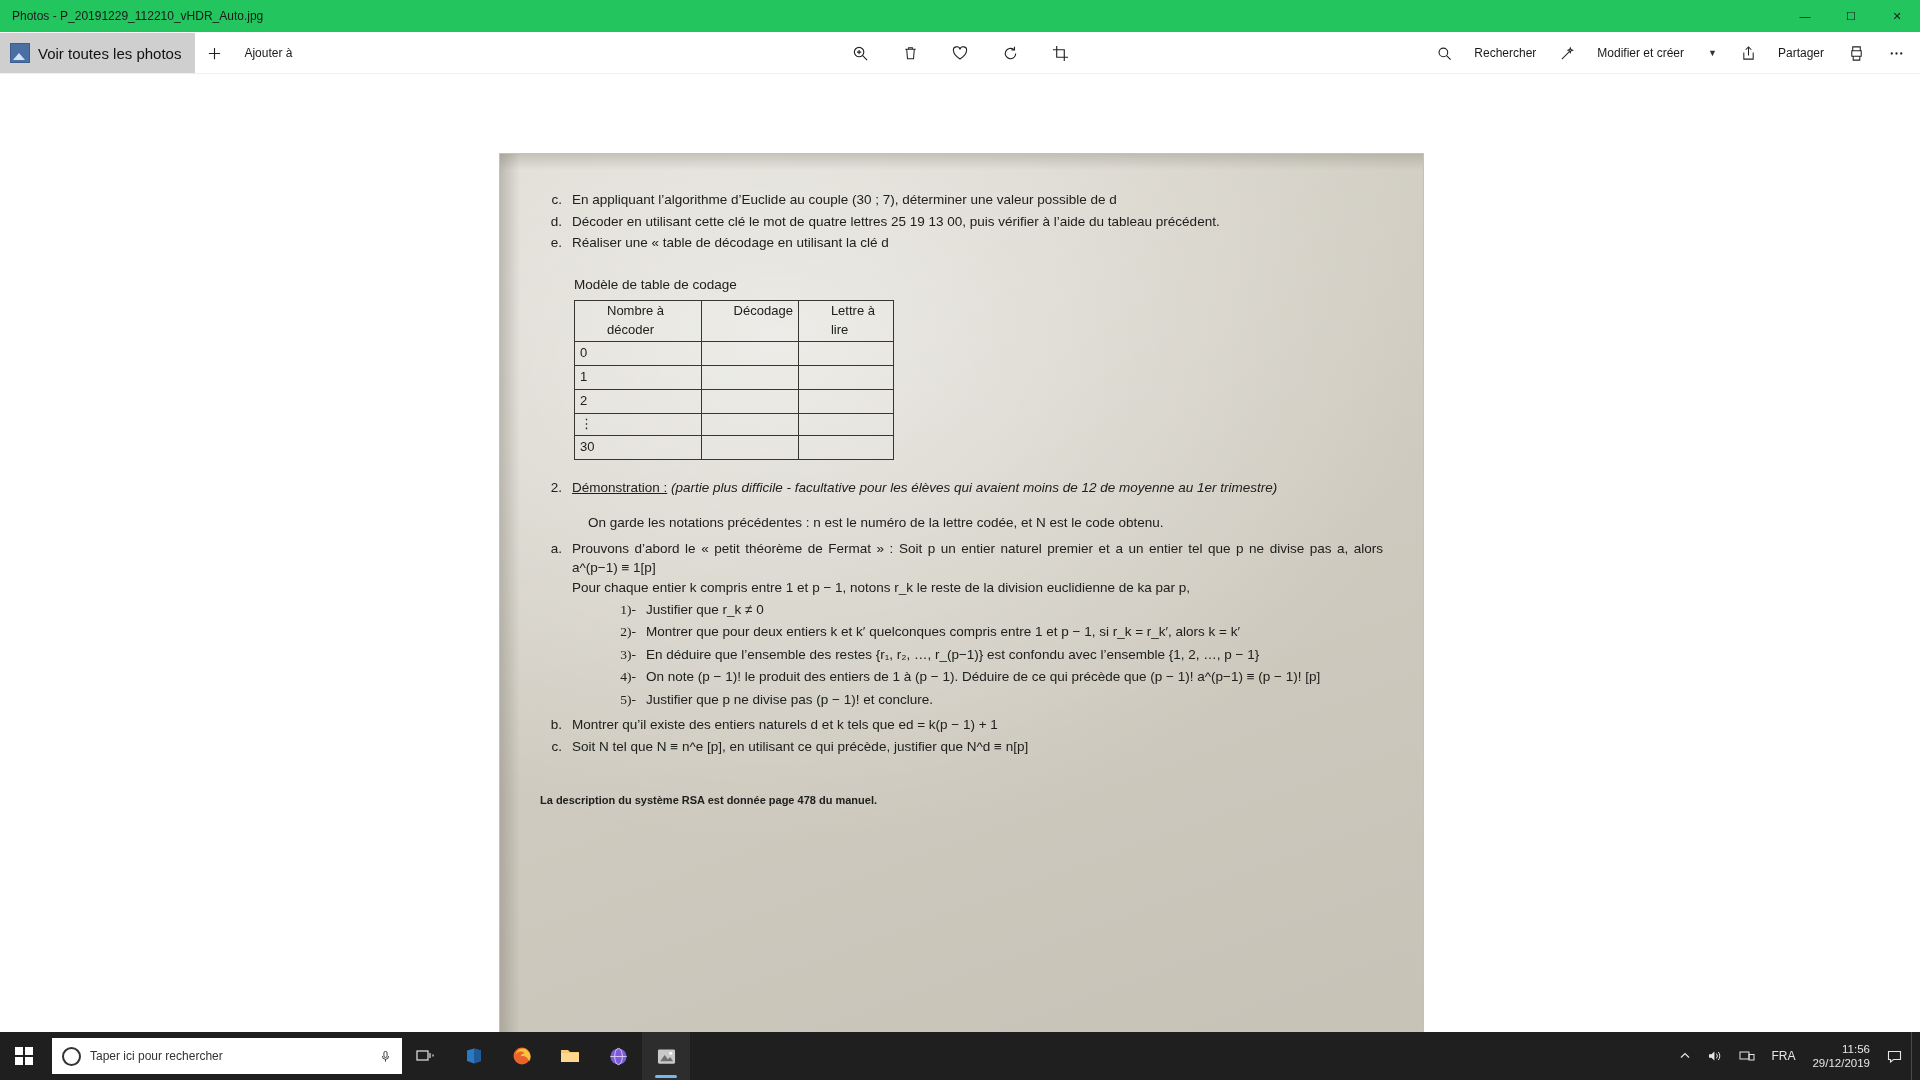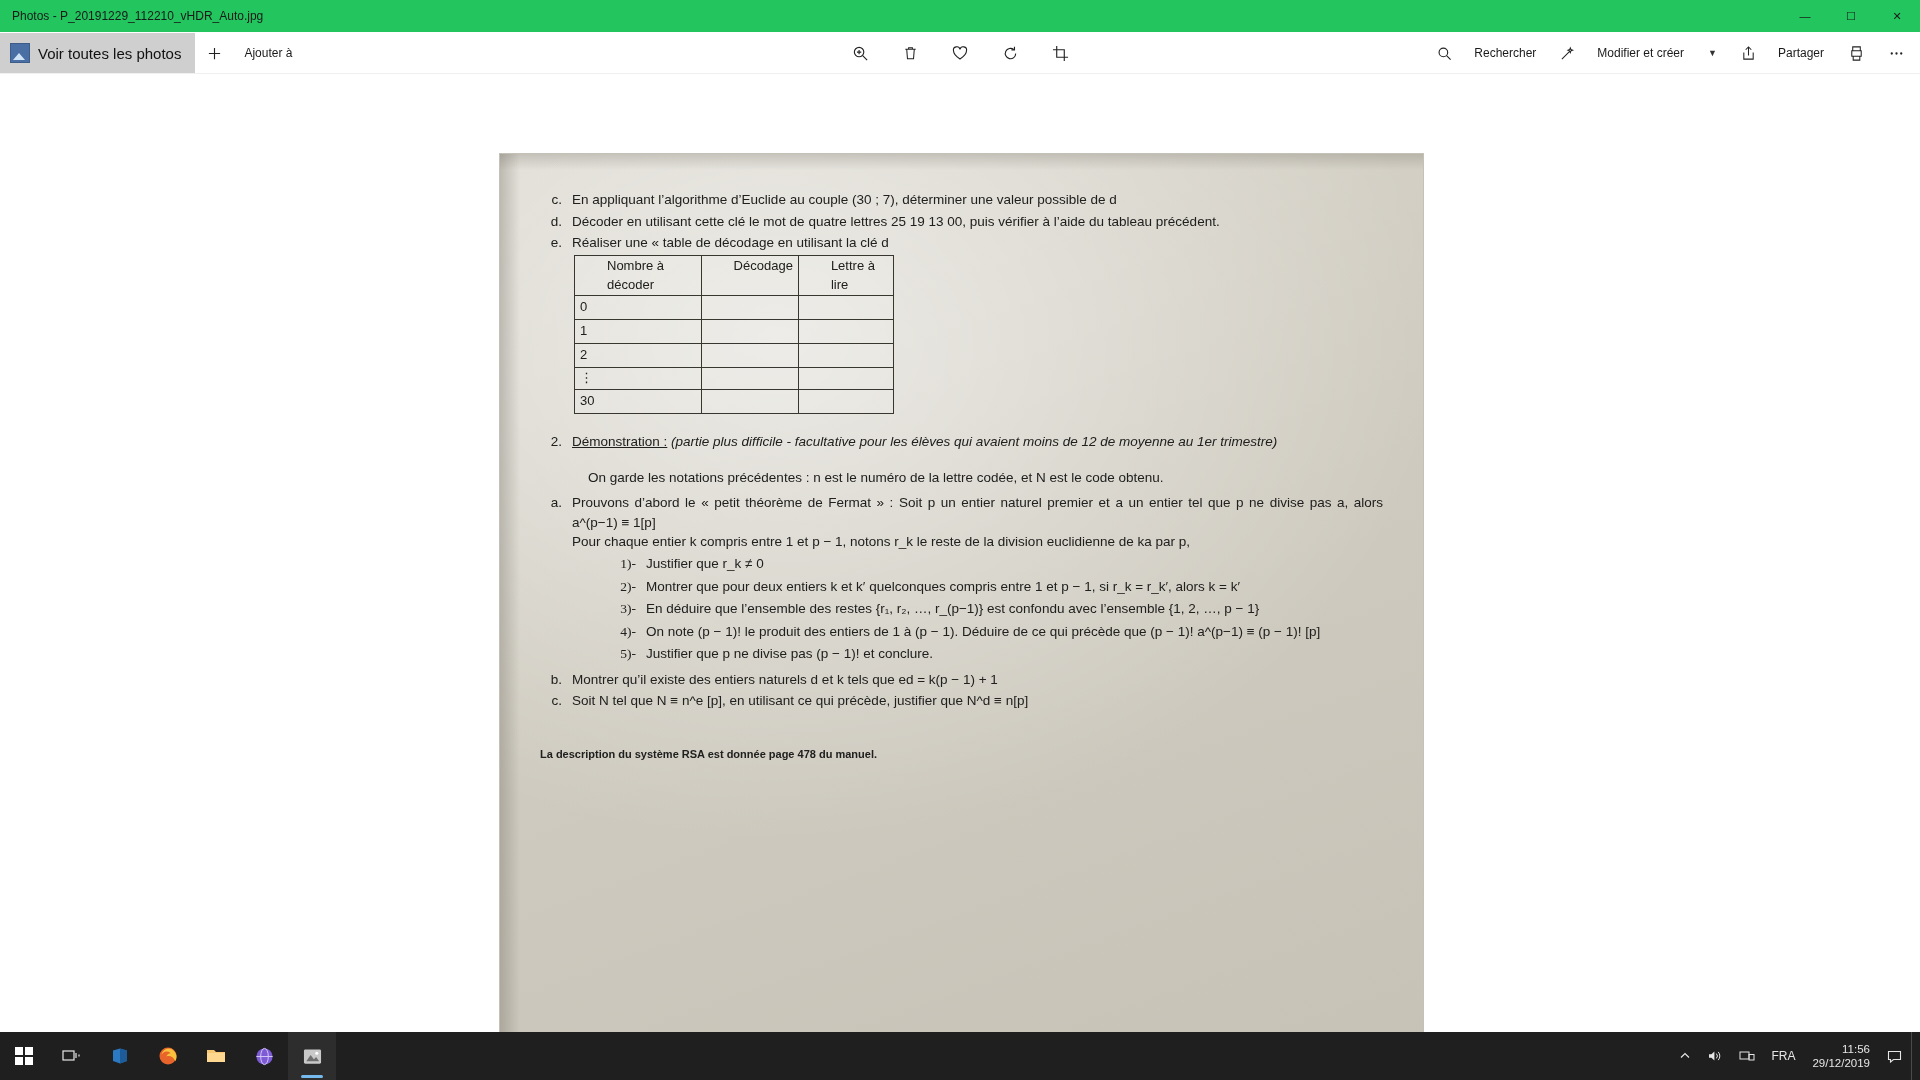--- a/index.html
+++ b/index.html
@@ -385,20 +385,21 @@
       <div class="li-row">
         <div class="li-mark">d.</div>
         <div class="li-body">Décoder en utilisant cette clé le mot de quatre lettres 25 19 13 00, puis vérifier à l’aide du tableau précédent.</div>
       </div>
 
       <div class="li-row">
         <div class="li-mark">e.</div>
         <div class="li-body">Réaliser une « table de décodage en utilisant la clé d</div>
       </div>
 
+      <div class="blocktitle">Modèle de table de codage</div>
 
       <table class="codetable">
         <tbody>
             <tr>
           <th style="width:40%">Nombre à décoder</th>
           <th style="width:30%">Décodage</th>
           <th style="width:30%">Lettre à lire</th>
         </tr>
         <tr>
           <td>0</td>
@@ -490,20 +491,27 @@
 <div class="taskbar">
   <div class="start">
     <div class="winlogo">
         <span></span>
         <span></span>
         <span></span>
         <span></span>
       </div>
   </div>
 
+  <div class="searchbox">
+    <span class="circ"></span>
+    <span class="txt">Taper ici pour rechercher</span>
+    <svg width="13" height="13" viewBox="0 0 14 14">
+      <path d="M7 1.5a1.7 1.7 0 0 1 1.7 1.7v3.2a1.7 1.7 0 1 1-3.4 0V3.2A1.7 1.7 0 0 1 7 1.5zM3.6 6.6a3.4 3.4 0 0 0 6.8 0M7 10v2.5" stroke="#333" stroke-width="1" fill="none"></path>
+    </svg>
+  </div>
 
   <div class="tb-icon">
     <svg width="20" height="18" viewBox="0 0 20 18">
       <rect x="1" y="4" width="11" height="9" stroke="#e6e6e6" stroke-width="1.2" fill="none"></rect>
       <path d="M14 6v5M17 7.5v2" stroke="#e6e6e6" stroke-width="1.2"></path>
     </svg>
   </div>
 
   <div class="tb-icon" style="position:relative;">
     <svg width="20" height="20" viewBox="0 0 20 20">

